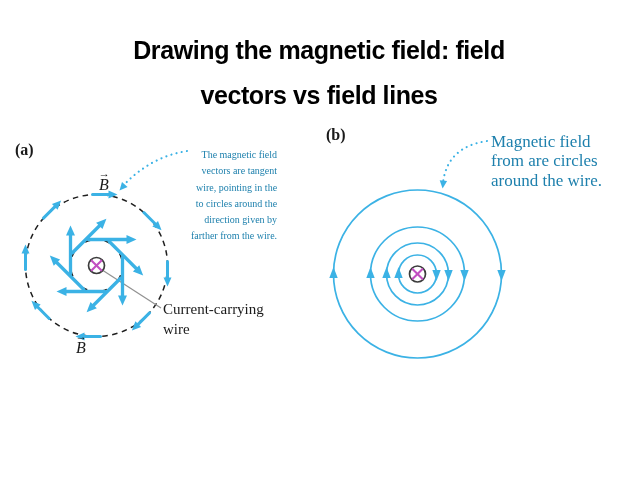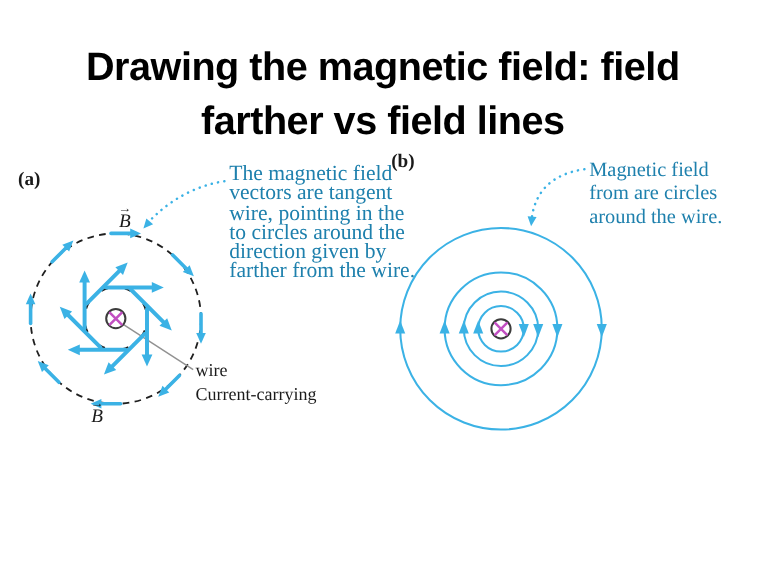--- a/index.html
+++ b/index.html
@@ -1,26 +1,26 @@
 <!DOCTYPE html>
 <html><head>
 <meta charset="utf-8">
 <style>
   html,body{margin:0;padding:0;background:#fff;}
   .slide{position:relative;width:638px;height:479px;background:#ffffff;overflow:hidden;
          font-family:"Liberation Serif",serif;}
   .title{position:absolute;top:11px;left:0;width:100%;text-align:center;
-         font-family:"Liberation Sans",sans-serif;font-size:33px;line-height:45px;
+         font-family:"Liberation Sans",sans-serif;font-size:25px;line-height:45px;
          color:#000;letter-spacing:-0.4px;}
   .title span{display:block;}
   svg.diagram{position:absolute;left:0;top:0;}
   .panel-label{position:absolute;font-weight:bold;font-size:16px;color:#1a1a1a;}
   .ann{position:absolute;}
   .ann span{display:block;}
-  .ann-a{left:191px;top:136px;font-size:18px;line-height:16.3px;}
+  .ann-a{left:191px;top:147px;font-size:10px;line-height:16.3px;text-align:right;}
   .ann-b{left:491px;top:132px;font-size:17px;line-height:19.4px;}
   .wire-label{position:absolute;left:163px;top:299px;font-size:15px;line-height:20px;color:#1a1a1a;}
   .wire-label span{display:block;}
   .bvec{position:absolute;width:18px;text-align:center;line-height:1;color:#1a1a1a;}
   .bvec .arr{display:block;font-size:11px;line-height:6px;font-style:normal;transform:scaleY(.85);}
   .bvec .sym{display:block;font-style:italic;font-size:16px;line-height:15px;}
 </style>
 </head>
 <body>
 
@@ -97,21 +97,21 @@
         </g>
         <g>
           <path d="M 487 141 Q 447 147 443 183" fill="none" stroke="#3BB2E5" stroke-width="2.1" stroke-dasharray="0.1 5.2" stroke-linecap="round"></path>
           <polygon points="442.6,188.5 439.6729751888606,180.163632340463 447.1350041065293,180.91737263517703" fill="#3BB2E5"></polygon>
         </g>
       </g>
     </svg>
 
   <h1 class="title">
     <span>Drawing the magnetic field: field</span>
-    <span>farther vs field lines</span>
+    <span>vectors vs field lines</span>
   </h1>
 
   <div class="panel-label" style="left:15px;top:141px;">(a)</div>
 
   <div class="panel-label" style="left:326px;top:126px;">(b)</div>
 
   <div class="bvec" style="left:95px;top:171px;">
     <span class="arr">→</span>
     <span class="sym">B</span>
   </div>
@@ -130,17 +130,17 @@
     <span>farther from the wire.</span>
   </div>
 
   <div class="ann ann-b" style="color: rgb(30, 128, 173);">
     <span>Magnetic field</span>
     <span>from are circles</span>
     <span>around the wire.</span>
   </div>
 
   <div class="wire-label">
+    <span>Current-carrying</span>
     <span>wire</span>
-    <span>Current-carrying</span>
   </div>
 
 </div>
 
 </body></html>

